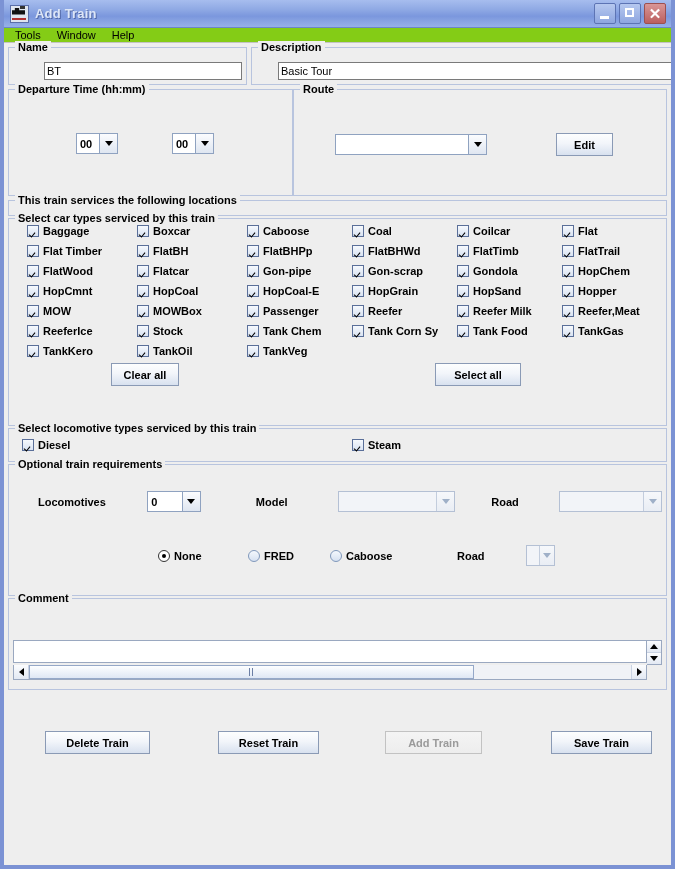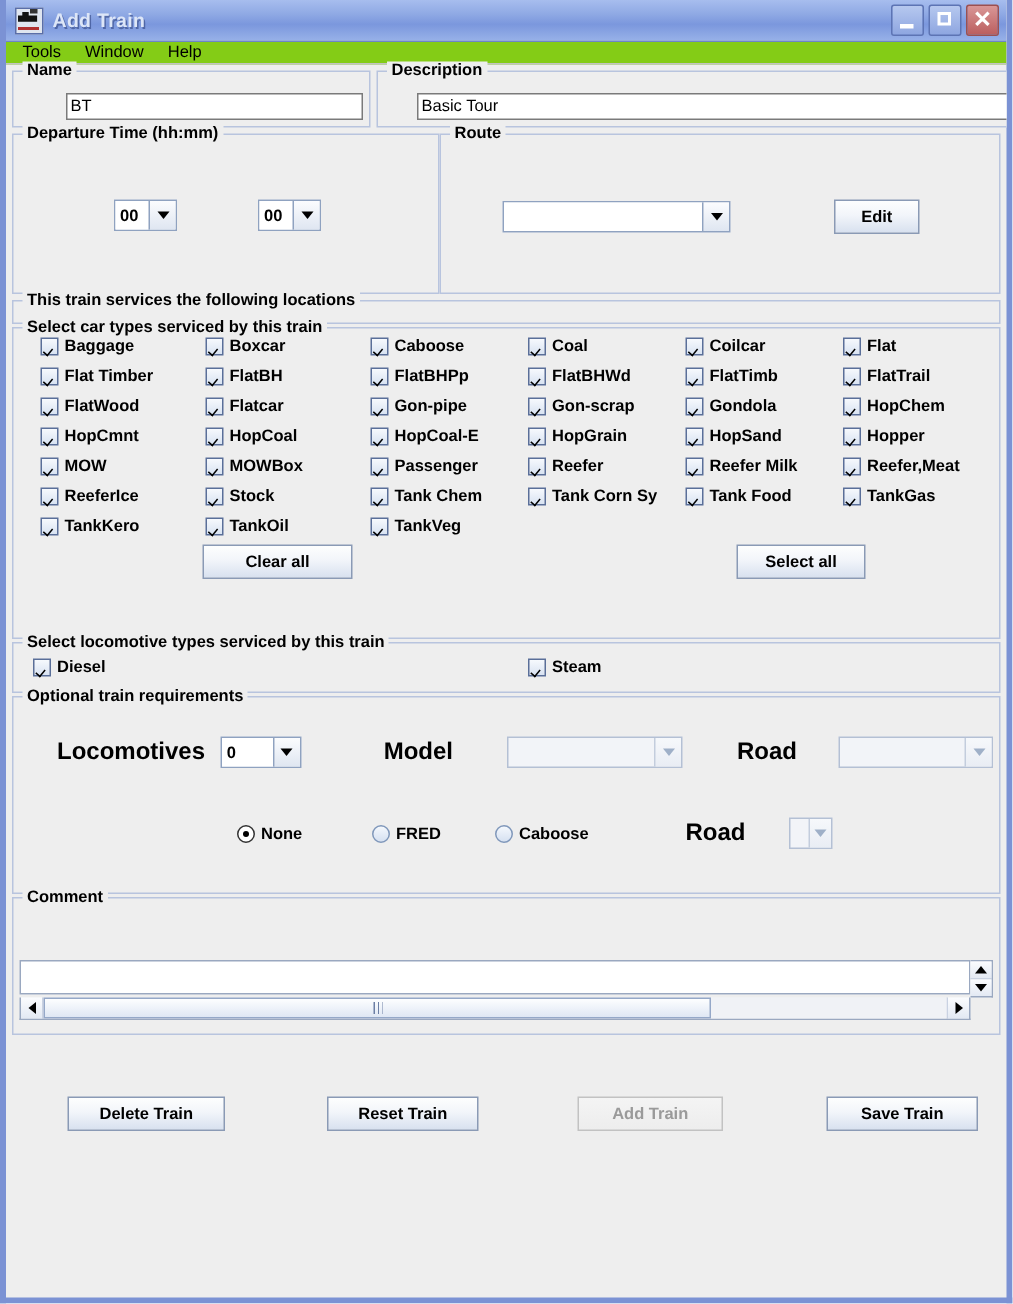--- a/index.html
+++ b/index.html
@@ -203,21 +203,21 @@
     box-sizing: border-box; flex: none; margin-right: 4px;
     position: relative;
   }
   .rb.on .rbdot { background: #ffffff; border-color: #333; }
   .rb.on .rbdot::after {
     content: ""; position: absolute; left: 3px; top: 3px;
     width: 4px; height: 4px; border-radius: 50%; background: #000;
   }
   .rb .lbl { font-size: 11px; font-weight: bold; color: #000; }
 
-  .fieldlabel { font-size: 16px; font-weight: bold; color: #000; }
+  .fieldlabel { font-size: 11px; font-weight: bold; color: #000; }
 
   
   .cargrid {
     display: grid;
     grid-template-columns: 110px 110px 105px 105px 105px 105px;
     row-gap: 8px;
     padding: 6px 0 0 14px;
   }
 
   
@@ -500,21 +500,21 @@
           <div class="cb">
             <span class="cbbox"></span>
             <span class="lbl">TankOil</span>
           </div>
           <div class="cb">
             <span class="cbbox"></span>
             <span class="lbl">TankVeg</span>
           </div>
         </div>
       <div style="display:flex;margin-top:6px;padding-left:14px;">
-        <div class="btn" style="width:100px;margin-left:108px;">Clear all</div>
+        <div class="btn" style="width:68px;margin-left:84px;">Clear all</div>
         <div class="btn" style="width:86px;margin-left:256px;text-align:right;">Select all</div>
       </div>
     </div>
 
     <div class="group" style="height:34px;margin-top:2px;">
       <div class="legend">Select locomotive types serviced by this train</div>
       <div style="display:flex;margin-top:10px;padding-left:9px;">
         <div class="cb" style="width:330px;">
           <span class="cbbox"></span>
           <span class="lbl">Diesel</span>

